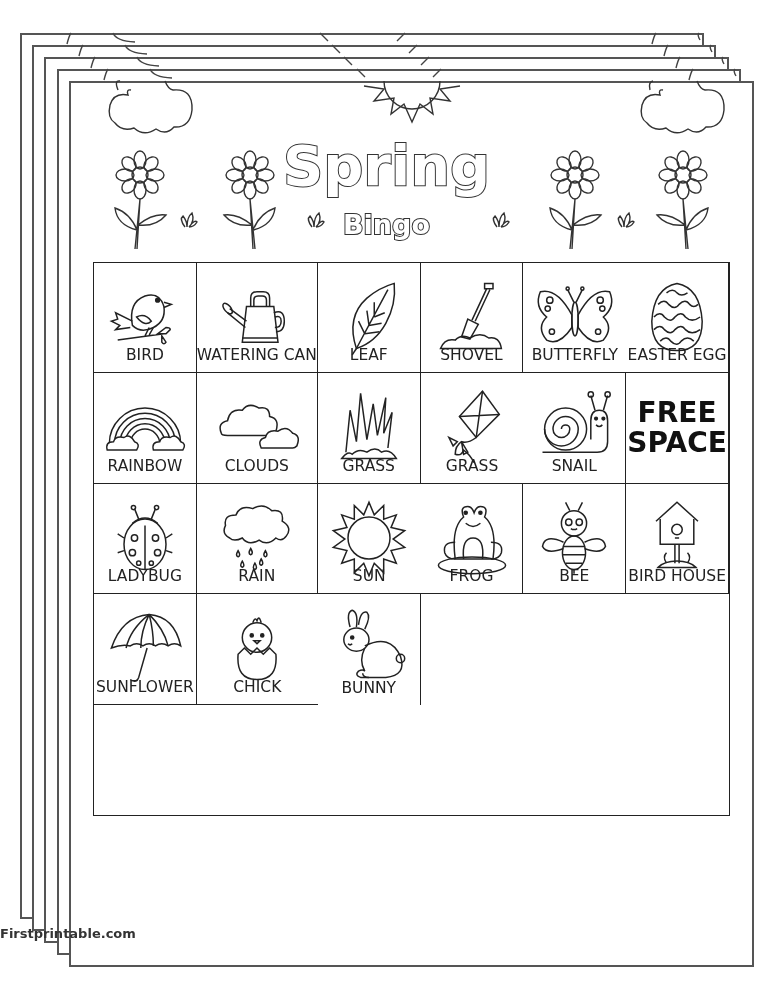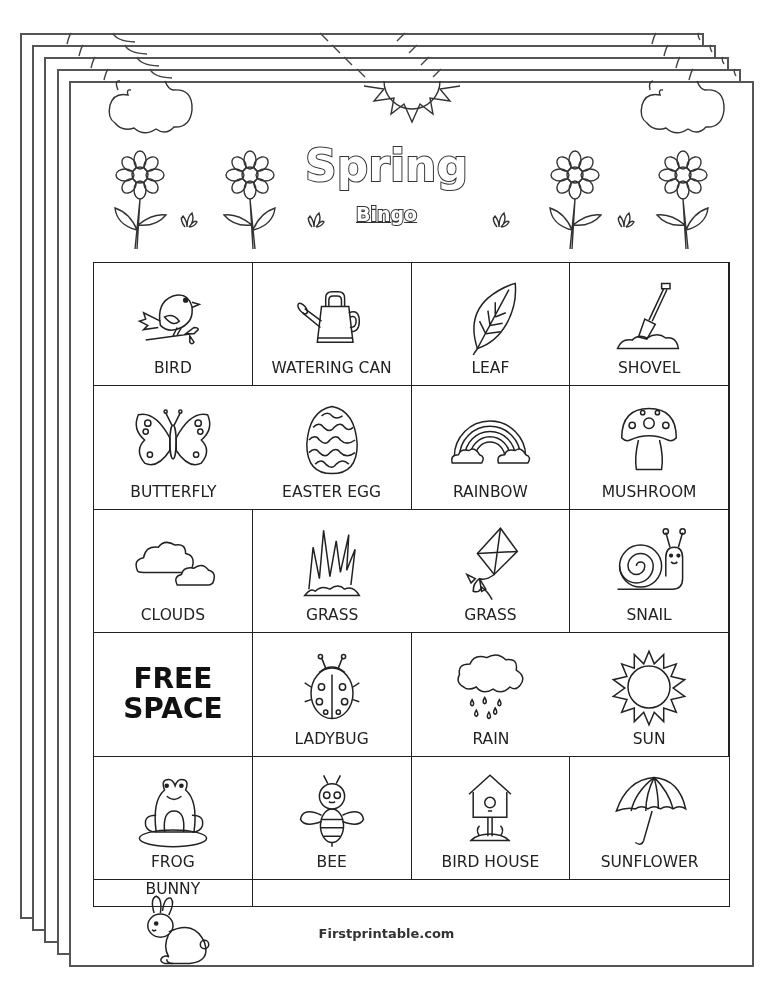--- a/index.html
+++ b/index.html
@@ -1,27 +1,27 @@
 <!DOCTYPE html>
 <html><head>
 <meta charset="utf-8">
 <style>
   html,body{margin:0;padding:0;background:#fff;}
   body{width:773px;height:1000px;position:relative;overflow:hidden;font-family:"Liberation Sans",sans-serif;}
   .sheet{position:absolute;background:#fff;border:2px solid #555;box-sizing:border-box;}
-  .grid{position:absolute;left:93px;top:262px;width:637px;height:645px;border:1.5px solid #222;box-sizing:border-box;display:grid;grid-template-columns:repeat(4,1fr);grid-template-rows:repeat(5,1fr);}
+  .grid{position:absolute;left:93px;top:262px;width:637px;height:554px;border:1.5px solid #222;box-sizing:border-box;display:grid;grid-template-columns:repeat(6,1fr);grid-template-rows:repeat(5,1fr);}
   .cell{border-right:1.5px solid #222;border-bottom:1.5px solid #222;position:relative;display:flex;flex-direction:column;align-items:center;justify-content:flex-end;box-sizing:border-box;}
   .cell:nth-child(5n){border-right:none;}
   .cell:nth-child(n+21){border-bottom:none;}
   .cell svg.ic{position:absolute;top:12px;left:50%;transform:translateX(-50%);width:84px;height:84px;}
   .cell .lbl{font-family:"DejaVu Sans",sans-serif;font-size:15.5px;color:#222;margin-bottom:8px;letter-spacing:0px;white-space:nowrap;}
   .cell.free{justify-content:center;}
   .cell.free .lbl{font-weight:bold;font-size:28px;line-height:30px;text-align:center;white-space:pre-line;margin:0;color:#111;}
   .title{position:absolute;left:0;width:773px;text-align:center;color:#fff;-webkit-text-stroke:2px #333;paint-order:stroke fill;font-family:"DejaVu Sans",sans-serif;font-weight:bold;}
-  .footer{position:absolute;top:926px;left:0;width:773px;text-align:center;font-family:"DejaVu Sans",sans-serif;font-weight:bold;font-size:13px;color:#333;}
+  .footer{position:absolute;top:926px;left:0;width:773px;font-family:"DejaVu Sans",sans-serif;font-weight:bold;font-size:13px;color:#333;}
   svg *{vector-effect:non-scaling-stroke;}
 </style>
 </head>
 <body>
 
 <div class="sheet" style="left:20px;top:33px;width:684px;height:886px;"></div>
 <div class="sheet" style="left:32px;top:45px;width:684px;height:886px;"></div>
 <div class="sheet" style="left:44px;top:57px;width:685px;height:886px;"></div>
 <div class="sheet" style="left:57px;top:69px;width:684px;height:886px;"></div>
 <div class="sheet" style="left:69px;top:81px;width:685px;height:886px;"></div>
@@ -103,22 +103,22 @@
   </g>
 
   <g>
     <path d="M185 227 q-6-8-2-11 q4 5 4 11 q0-10 5-14 q3 8-3 14 q6-8 8-5 q-3 5-8 5"></path>
     <path d="M312 227 q-6-8-2-11 q4 5 4 11 q0-10 5-14 q3 8-3 14 q6-8 8-5 q-3 5-8 5"></path>
     <path d="M497 227 q-6-8-2-11 q4 5 4 11 q0-10 5-14 q3 8-3 14 q6-8 8-5 q-3 5-8 5"></path>
     <path d="M622 227 q-6-8-2-11 q4 5 4 11 q0-10 5-14 q3 8-3 14 q6-8 8-5 q-3 5-8 5"></path>
   </g>
 </svg>
 
-<div class="title" style="top:141px;font-size:44px;line-height:50px;">Spring</div>
-<div class="title" style="top:197px;font-size:19px;line-height:34px;text-decoration:underline;">Bingo</div>
+<div class="title" style="top:141px;font-size:56px;line-height:50px;">Spring</div>
+<div class="title" style="top:208px;font-size:27px;line-height:34px;">Bingo</div>
 
 <div class="grid">
 
   <div class="cell">
     <svg class="ic" viewBox="0 0 80 80" fill="none" stroke="#222" stroke-width="1.5">
         <path d="M28 48 q-4-22 12-28 q14-4 18 10 q2 14-10 20 q-12 6-20-2z"></path>
         <path d="M58 26 l7 2 l-7 3"></path>
         <circle cx="52" cy="24" r="1.8" fill="#222"></circle>
         <path d="M32 40 q8-4 14 4 q-6 6-14-4z"></path>
         <path d="M28 44 l-16-8 l2 6 l-6 2 l8 4 l-4 4 l14-2"></path>
@@ -178,32 +178,20 @@
       </svg>
     <span class="lbl">EASTER EGG</span>
   </div>
   <div class="cell">
     <svg class="ic" viewBox="0 0 80 80" fill="none" stroke="#222" stroke-width="1.5">
         <path d="M6 56 a34 34 0 0 1 68 0 M11 56 a29 29 0 0 1 58 0 M16 56 a24 24 0 0 1 48 0 M21 56 a19 19 0 0 1 38 0 M26 56 a14 14 0 0 1 28 0"></path>
         <path d="M4 62 q-2-8 6-8 q2-6 10-4 q6-4 10 4 q6 2 2 8z" fill="#fff"></path>
         <path d="M48 62 q-2-8 6-8 q2-6 10-4 q6-4 10 4 q6 2 2 8z" fill="#fff"></path>
       </svg>
     <span class="lbl">RAINBOW</span>
-  </div>
-  <div class="cell">
-    <svg class="ic" viewBox="0 0 80 80" fill="none" stroke="#222" stroke-width="1.5">
-        <path d="M14 38 q0-28 26-28 q26 0 26 28 q-4 4-8 2 q-18-8-36 0 q-4 2-8-2z"></path>
-        <path d="M30 40 q-4 16-2 28 h24 q2-12-2-28"></path>
-        <circle cx="40" cy="24" r="5"></circle>
-        <circle cx="24" cy="26" r="3"></circle>
-        <circle cx="56" cy="26" r="3"></circle>
-        <circle cx="34" cy="14" r="2"></circle>
-        <circle cx="48" cy="14" r="2"></circle>
-      </svg>
-    <span class="lbl">MUSHROOM</span>
   </div>
   <div class="cell">
     <svg class="ic" viewBox="0 0 80 80" fill="none" stroke="#222" stroke-width="1.5">
         <path d="M6 46 q-4-10 6-12 q2-12 14-10 q6-8 16-2 q10-2 10 8 q10 2 6 14 q-2 4-6 4 h-40 q-6 0-6-2z"></path>
         <path d="M44 60 q-4-8 4-10 q2-8 12-6 q8-6 14 2 q8 2 4 12 q-2 2-4 2 h-26 q-4 0-4 0z" fill="#fff"></path>
       </svg>
     <span class="lbl">CLOUDS</span>
   </div>
   <div class="cell">
     <svg class="ic" viewBox="0 0 80 80" fill="none" stroke="#222" stroke-width="1.5">
@@ -315,20 +303,31 @@
   <div class="cell">
     <svg class="ic" viewBox="0 0 80 80" fill="none" stroke="#222" stroke-width="1.5">
         <path d="M8 40 q10-30 36-32 q24 2 30 30 q-6-4-12 0 q-6-4-12 0 q-6-4-12 0 q-6-4-12 0 q-8-2-18 2z"></path>
         <path d="M44 8 q-8 16-8 32 M44 8 q4 16 4 30 M44 8 q-18 14-22 32 M44 8 q14 14 18 30"></path>
         <path d="M42 40 l-8 28 q-2 6-8 2"></path>
       </svg>
     <span class="lbl">SUNFLOWER</span>
   </div>
   <div class="cell">
     <svg class="ic" viewBox="0 0 80 80" fill="none" stroke="#222" stroke-width="1.5">
+        <circle cx="40" cy="30" r="14"></circle>
+        <path d="M36 16 q2-6 4-2 q2-6 4 2"></path>
+        <circle cx="35" cy="28" r="1.5" fill="#222"></circle>
+        <circle cx="45" cy="28" r="1.5" fill="#222"></circle>
+        <path d="M37 33 l3 3 l3-3z"></path>
+        <path d="M22 46 l6-6 l6 6 l6-6 l6 6 l6-6 l6 6 q2 24-18 24 q-20 0-18-24z"></path>
+      </svg>
+    <span class="lbl">CHICK</span>
+  </div>
+  <div class="cell">
+    <svg class="ic" viewBox="0 0 80 80" fill="none" stroke="#222" stroke-width="1.5">
         <path d="M22 20 q-4-14 2-16 q6 2 4 16 M30 18 q2-14 8-12 q4 4-2 16"></path>
         <ellipse cx="28" cy="32" rx="12" ry="11"></ellipse>
         <circle cx="24" cy="30" r="1.5" fill="#222"></circle>
         <path d="M20 36 q2 2 4 0"></path>
         <path d="M36 38 q24-12 34 10 q6 18-14 20 h-24 q-6-2-2-6 q4-2 6 0 q-6-10 0-22"></path>
         <circle cx="70" cy="50" r="4"></circle>
         <path d="M40 68 q-6 0-6-4"></path>
       </svg>
     <span class="lbl">BUNNY</span>
   </div>

